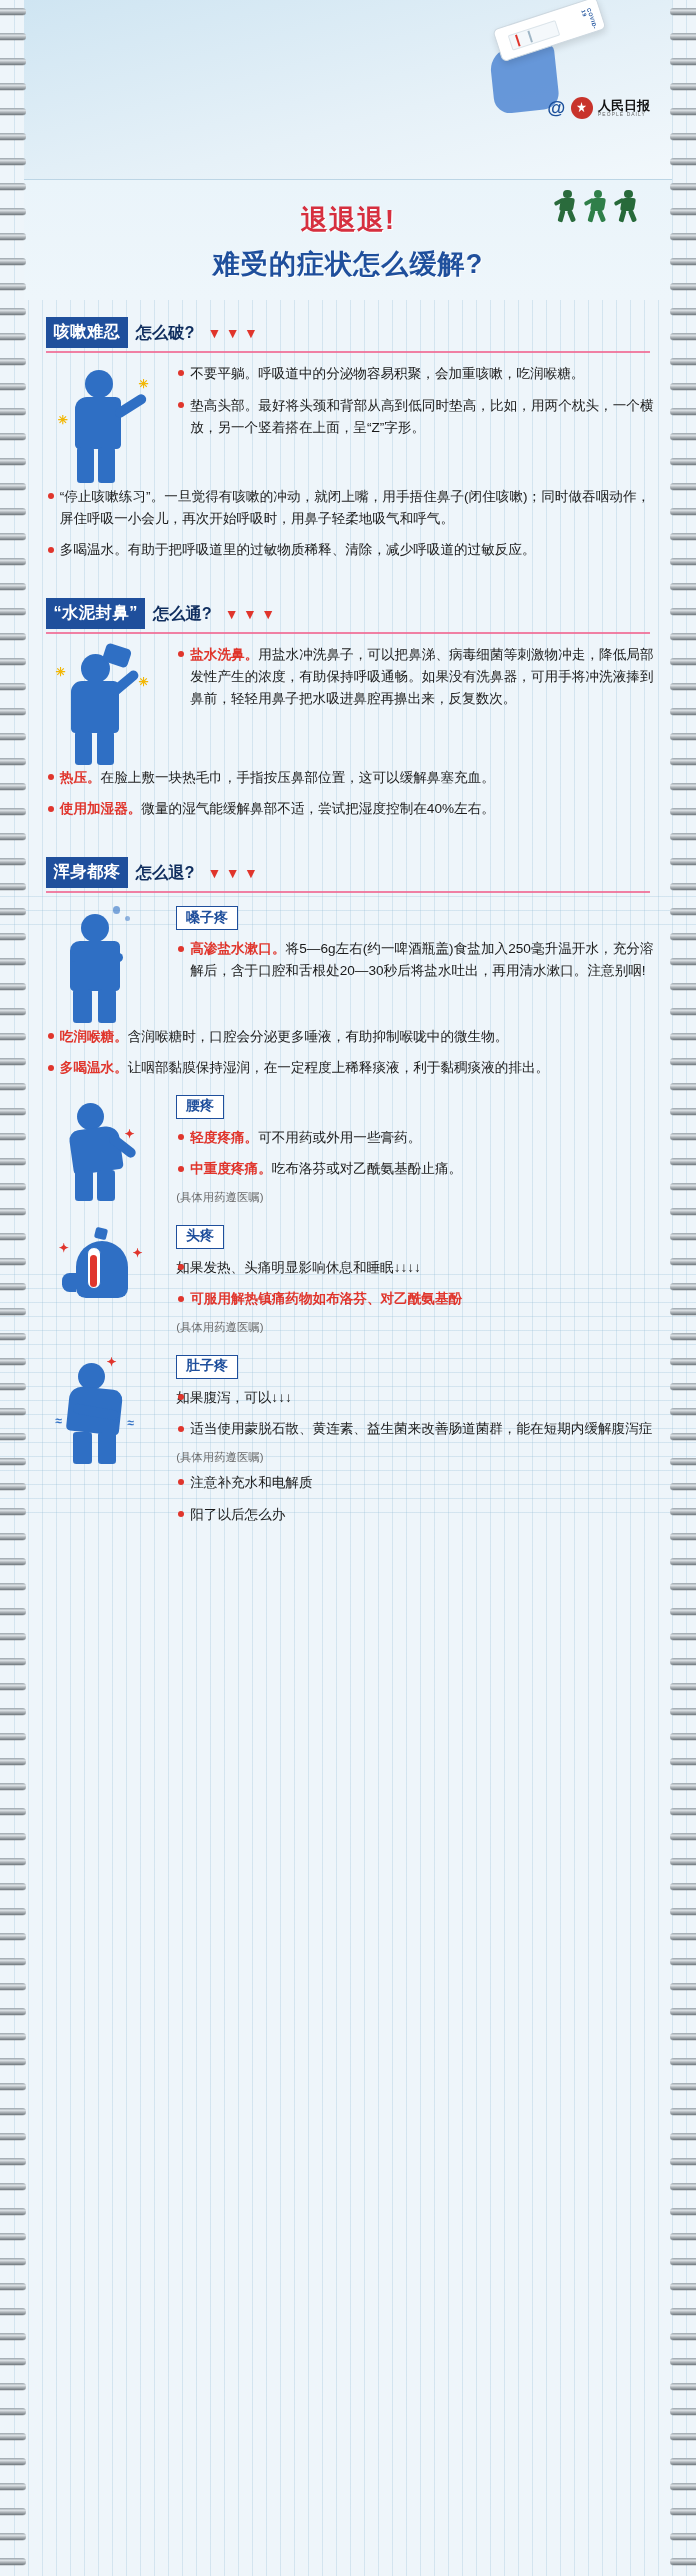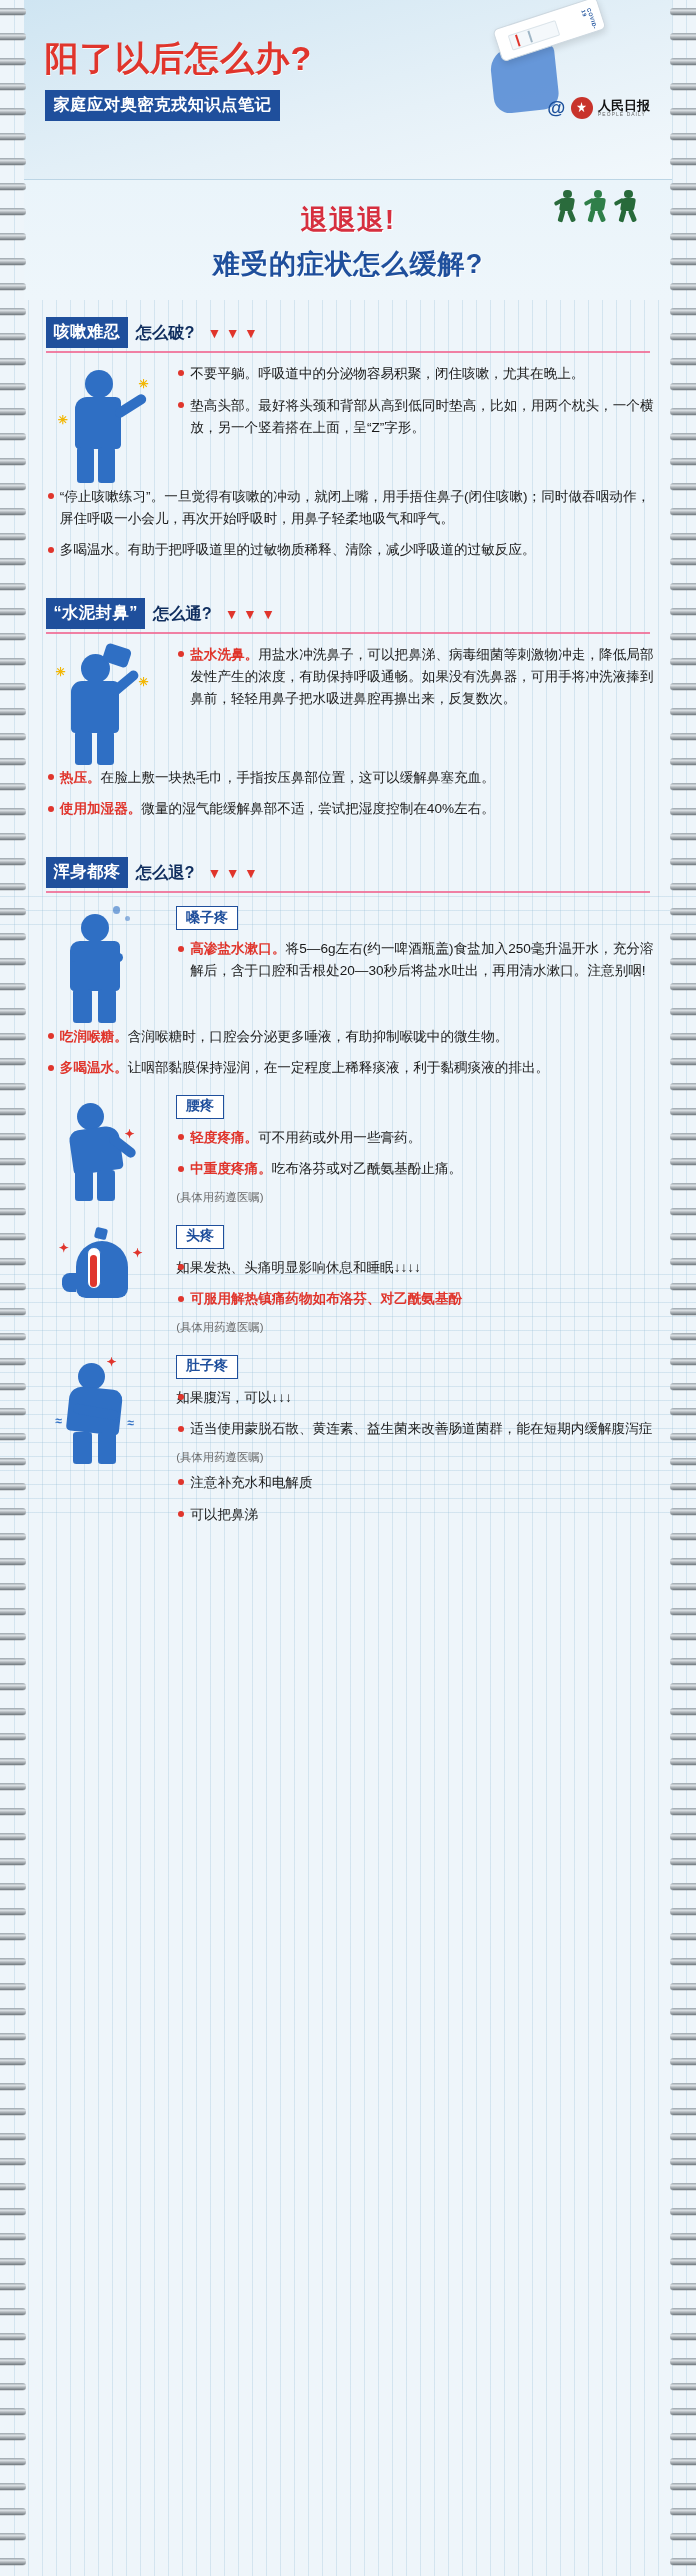--- a/index.html
+++ b/index.html
@@ -425,24 +425,20 @@
       <div class="kit">
         <div class="hand"></div>
         <div class="stick">
           <div class="win"></div>
           <div class="line1"></div>
           <div class="line2"></div>
           <div class="label">COVID-19</div>
         </div>
       </div>
 
-      <div class="ttl-wrap">
-        <div class="main-title">阳了以后怎么办?</div>
-        <div class="sub-title">家庭应对奥密克戎知识点笔记</div>
-      </div>
 
       <div class="brand">
         <div class="at">@</div>
         <div class="bdot"></div>
         <div class="btxt">
           <div class="cn">人民日报</div>
           <div class="en">PEOPLE DAILY</div>
         </div>
       </div>
     </div>
@@ -494,21 +490,21 @@
             <div class="b" style="left:32px;top:36px;width:46px;height:52px;border-radius:12px 5.4px 4.4px 4.4px;"></div>
             <div class="b" style="left:70px;top:40px;width:35px;height:9.8px;border-radius:4.9px;transform:rotate(-32deg);"></div>
             <div class="b" style="left:34px;top:86px;width:17.4px;height:36px;border-radius:3.3px;"></div>
             <div class="b" style="left:55px;top:86px;width:17.4px;height:36px;border-radius:3.3px;"></div>
             <div class="spark" style="left:96px;top:16.3px;">✳</div>
             <div class="spark" style="left:15.2px;top:52px;">✳</div>
           </div>
         </div>
         <div class="content">
           <ul class="bullets">
-            <li>不要平躺。呼吸道中的分泌物容易积聚，闭住咳嗽，尤其在晚上。</li>
+            <li>不要平躺。呼吸道中的分泌物容易积聚，会加重咳嗽，吃润喉糖。</li>
             <li>垫高头部。最好将头颈和背部从高到低同时垫高，比如，用两个枕头，一个横放，另一个竖着搭在上面，呈“Z”字形。</li>
           </ul>
         </div>
       </div>
 
       <ul class="bullets" style="margin:0 9.8px;">
         <li>“停止咳嗽练习”。一旦觉得有咳嗽的冲动，就闭上嘴，用手捂住鼻子(闭住咳嗽)；同时做吞咽动作，屏住呼吸一小会儿，再次开始呼吸时，用鼻子轻柔地吸气和呼气。</li>
         <li>多喝温水。有助于把呼吸道里的过敏物质稀释、清除，减少呼吸道的过敏反应。</li>
       </ul>
     </div>
@@ -664,21 +660,21 @@
         </div>
         <div class="content">
           <div class="subtag">肚子疼</div>
           <ul class="bullets">
             <li style="padding-left:0;">如果腹泻，可以↓↓↓</li>
             <li>适当使用蒙脱石散、黄连素、益生菌来改善肠道菌群，能在短期内缓解腹泻症</li>
           </ul>
           <div class="note">(具体用药遵医嘱)</div>
           <ul class="bullets" style="margin-top:6.5px;">
             <li>注意补充水和电解质</li>
-            <li>可以把鼻涕</li>
+            <li>阳了以后怎么办</li>
           </ul>
         </div>
       </div>
 
       <div class="tail"></div>
     </div>
 
   </div>
 </div>
 

